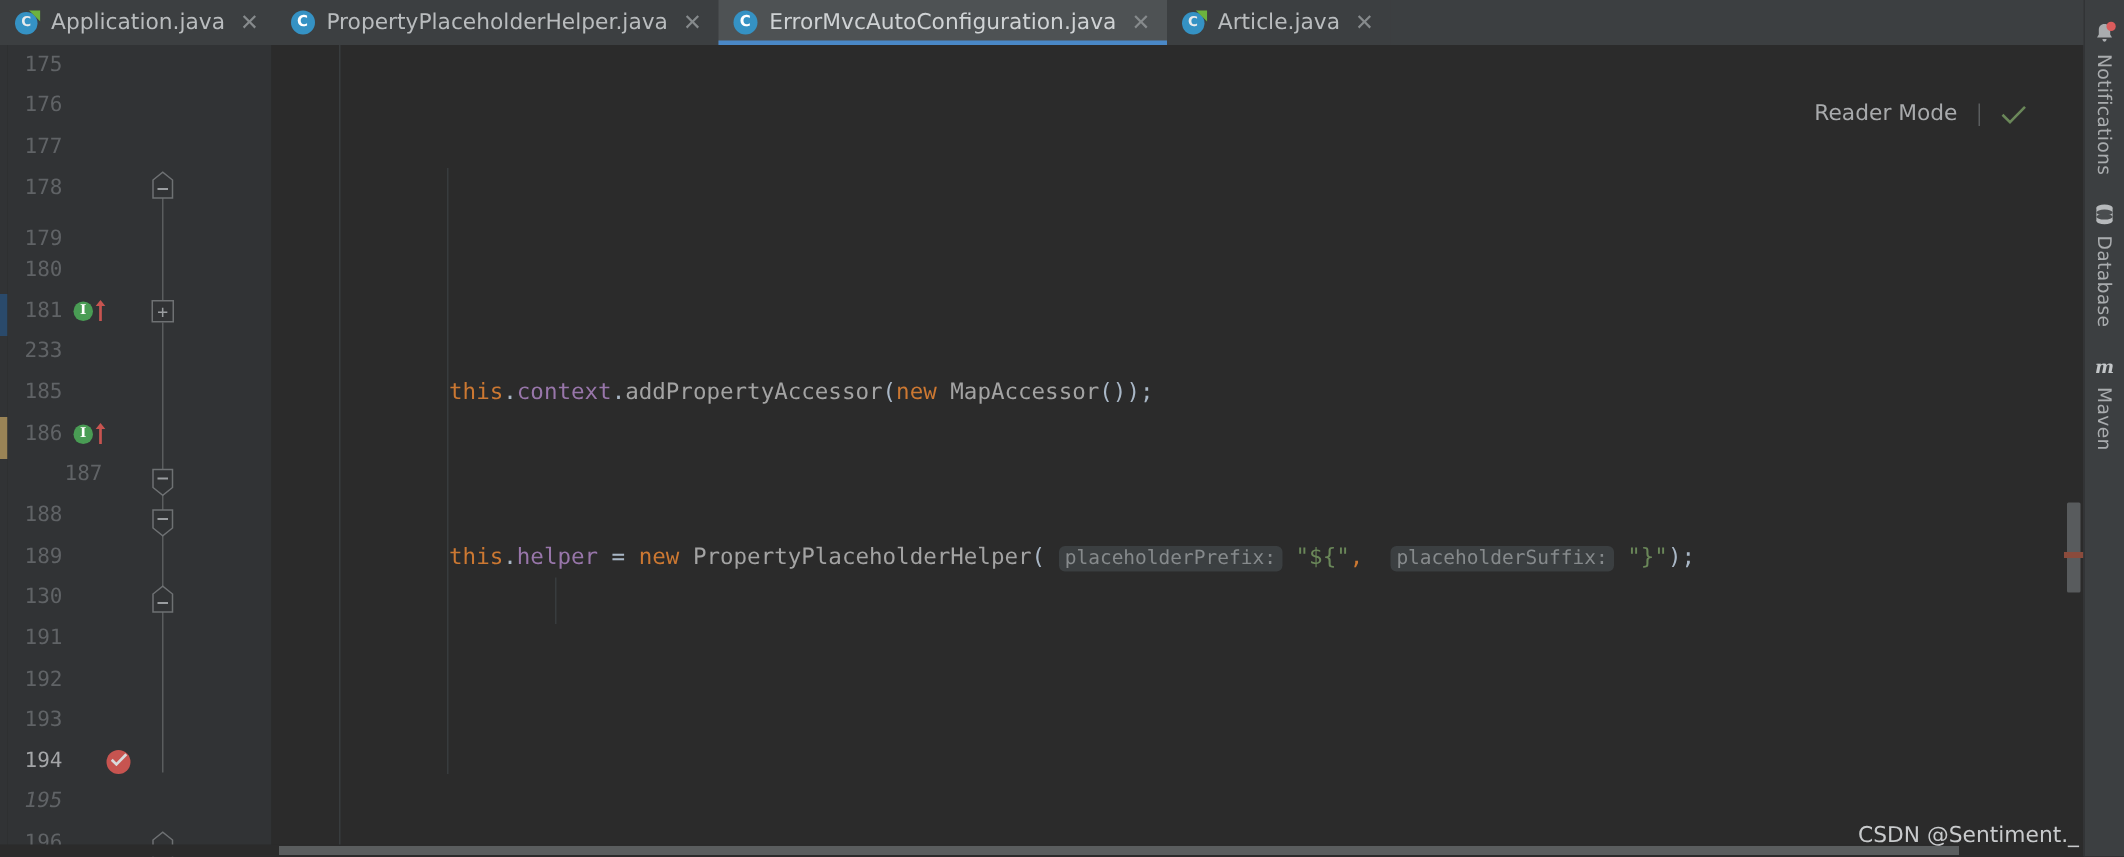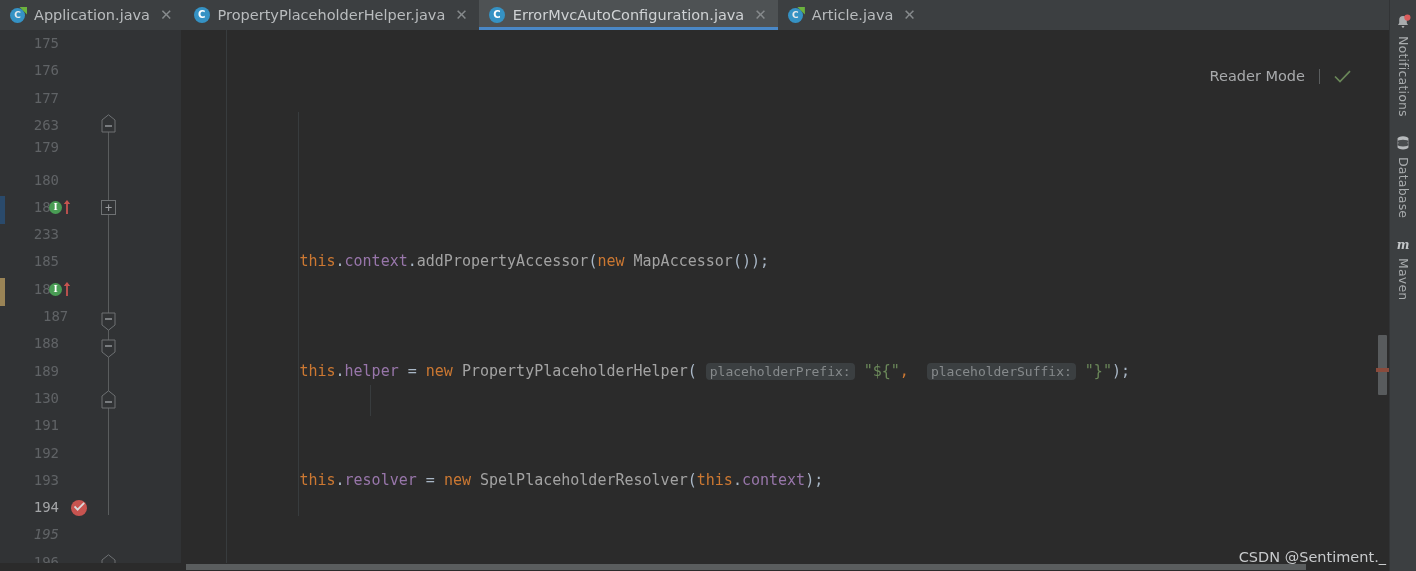--- a/index.html
+++ b/index.html
@@ -68,21 +68,21 @@
   }
   
   .vcs-strip { position: absolute; left: 0; top: 0; width: 5px; height: 541px; background: #313335; }
   .vcs-mark { position: absolute; left: 0; width: 5px; }
 
   .gutter {
     position: absolute; left: 5px; top: 0; width: 175px; height: 541px;
     background: #313335;
   }
   .lineno {
-    position: absolute; right: 121px; width: 60px; text-align: right;
+    position: absolute; right: 121px; width: 60px; text-align: center;
     font-family: "DejaVu Sans Mono", monospace; font-size: 14px;
     color: #606366; line-height: 27.3px; height: 27.3px;
   }
   .lineno.current { color: #a4a6a8; }
 
   
   .mk-impl { position: absolute; left: 44px; width: 28px; height: 27.3px; }
   .mk-impl .dot {
     position: absolute; left: 0; top: 7px; width: 13px; height: 13px;
     border-radius: 50%; background: #499c54; color: #fff;
@@ -243,22 +243,22 @@
     <div class="vcs-strip">
       <div class="vcs-mark" style="top:166px;height:28px;background:#2a4a6b;"></div>
       <div class="vcs-mark" style="top:248px;height:28px;background:#9a8456;"></div>
     </div>
 
     <div class="gutter">
 
       <div class="lineno" style="top:0px;">175</div>
       <div class="lineno" style="top:27.3px;">176</div>
       <div class="lineno" style="top:54.6px;">177</div>
-      <div class="lineno" style="top:81.9px;">263</div>
-      <div class="lineno" style="top:104px;margin-left:37px;">179</div>
+      <div class="lineno" style="top:81.9px;">178</div>
+      <div class="lineno" style="top:116px;margin-left:37px;">179</div>
       <div class="lineno" style="top:136.5px;">180</div>
       <div class="lineno" style="top:163.8px;">181</div>
       <div class="lineno" style="top:191.1px;">233</div>
       <div class="lineno" style="top:218.4px;">185</div>
       <div class="lineno" style="top:245.7px;">186</div>
       <div class="lineno" style="top:273px;padding-left:44px;">187</div>
       <div class="lineno" style="top:300.3px;">188</div>
       <div class="lineno" style="top:327.6px;">189</div>
       <div class="lineno" style="top:354.9px;">130</div>
       <div class="lineno" style="top:382.2px;">191</div>
@@ -333,21 +333,20 @@
 
       <div class="iguide" style="left:45px;"></div>
       <div class="iguide" style="left:117px; top:82px; height:404px;"></div>
       <div class="iguide" style="left:189px; top:355px; height:31px;"></div>
 
       
       <div class="cline"><span class="pun">            </span><span class="kw">this</span><span class="pun">.</span><span class="fld">context</span><span class="pun">.</span><span class="typ">addPropertyAccessor</span><span class="pun">(</span><span class="kw">new</span><span class="typ"> MapAccessor</span><span class="pun">());</span></div>
       
       <div class="cline"><span class="pun">            </span><span class="kw">this</span><span class="pun">.</span><span class="fld">helper</span><span class="pun"> = </span><span class="kw">new</span><span class="typ"> PropertyPlaceholderHelper</span><span class="pun">(</span> <span class="hint">placeholderPrefix:</span> <span class="str">"${"</span><span class="kw">,</span>  <span class="hint">placeholderSuffix:</span> <span class="str">"}"</span><span class="pun">);</span></div>
       
-      <div class="cline"><span class="pun">            </span><span class="kw">this</span><span class="pun">.</span><span class="fld">resolver</span><span class="pun"> = </span><span class="kw">new</span><span class="typ"> SpelPlaceholderResolver</span><span class="pun">(</span><span class="kw">this</span><span class="pun">.</span><span class="fld">context</span><span class="pun">);</span></div>
       
       
       
       
       
       
       
       
       
       

